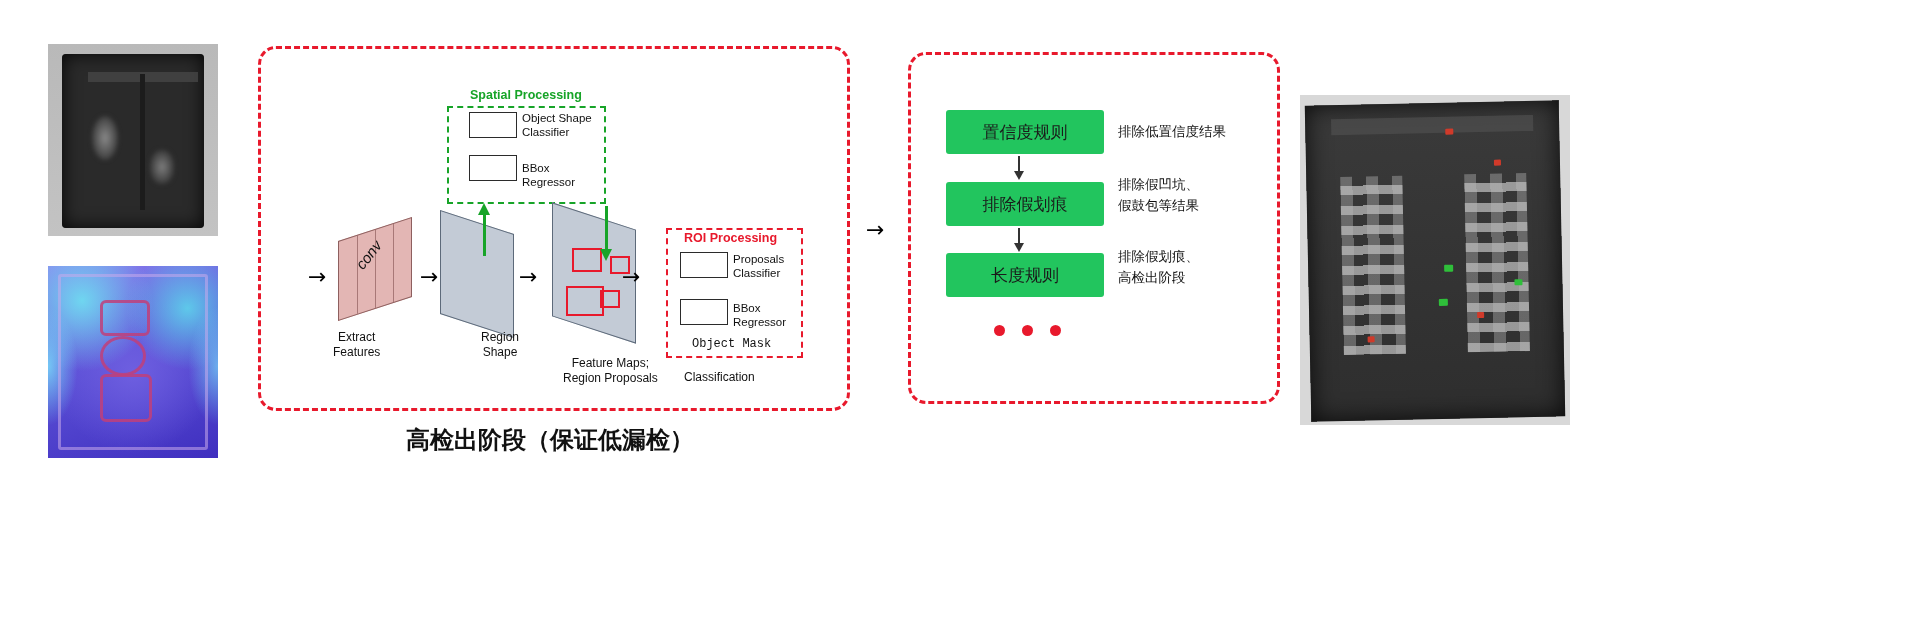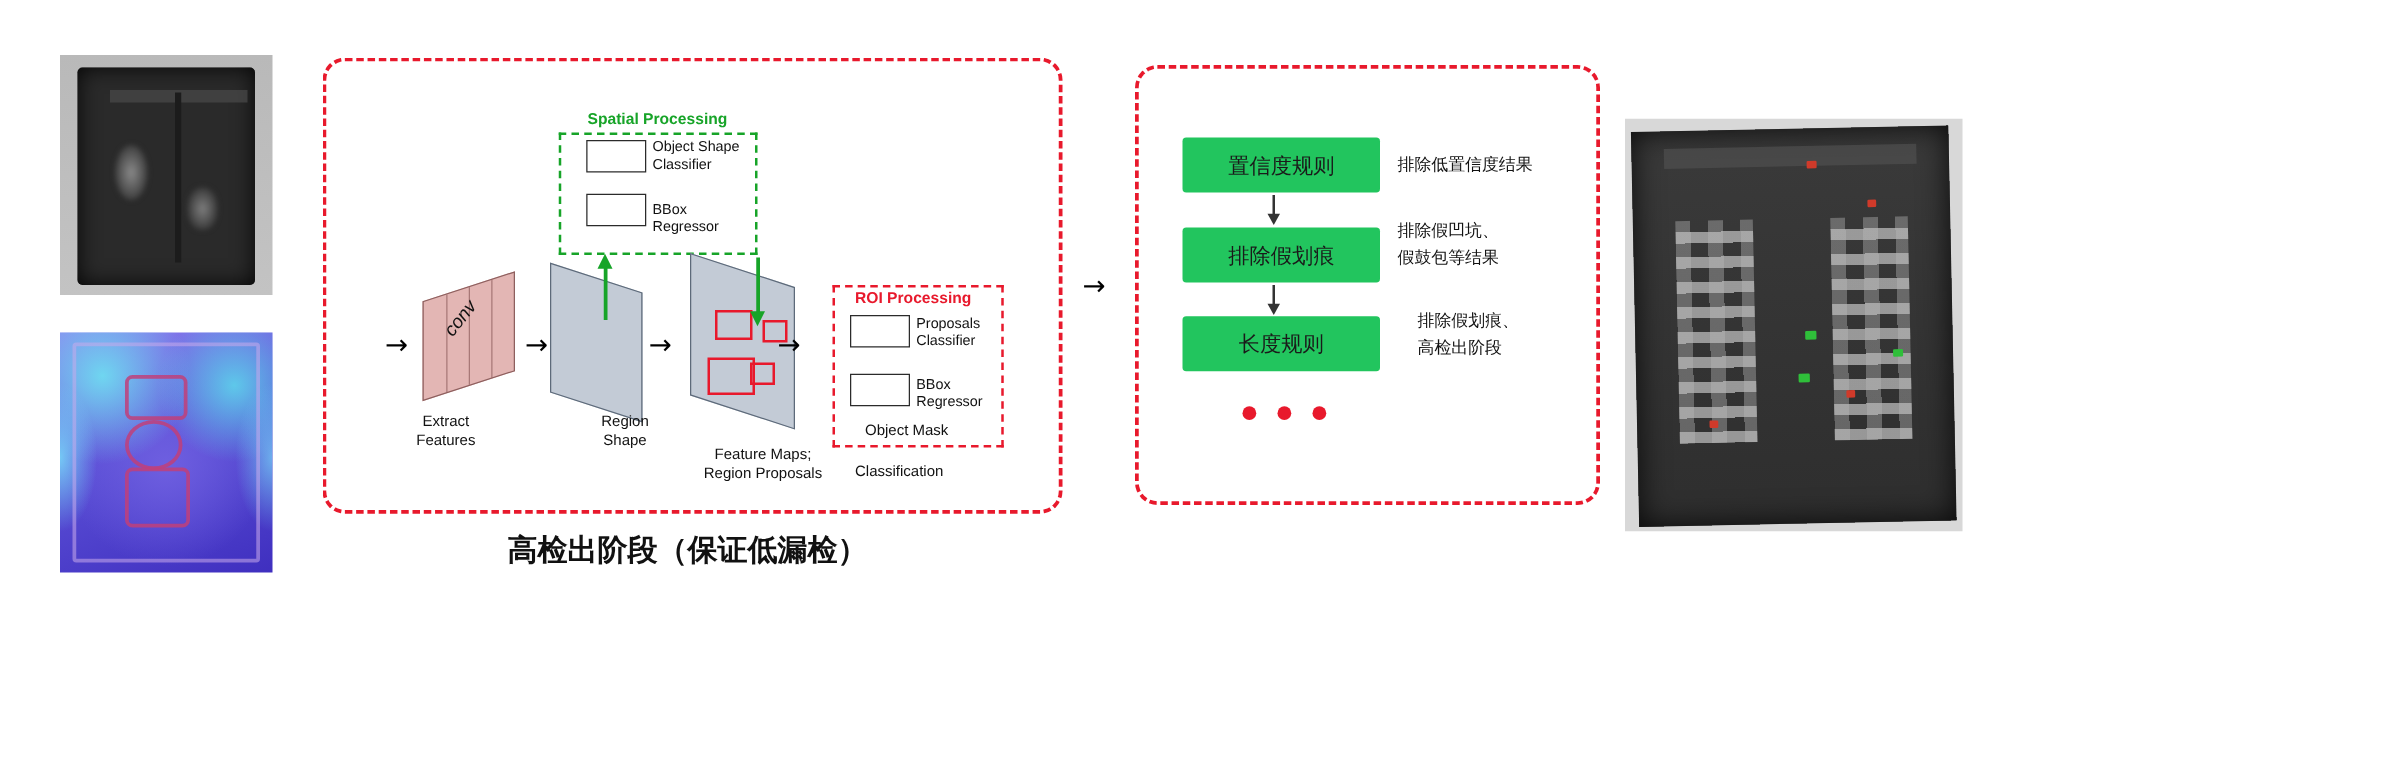--- a/index.html
+++ b/index.html
@@ -166,21 +166,21 @@
     position: absolute;
     font-size: 12px;
     color: #111;
     line-height: 1.25;
     text-align: center;
     white-space: nowrap;
   }
   #cap-extract { left: 333px; top: 330px; }
   #cap-feature { left: 481px; top: 330px; }
   #cap-fmrp    { left: 563px; top: 356px; }
-  #cap-objmask { left: 692px; top: 337px; }
+  #cap-objmask { left: 692px; top: 337px; font-family: Liberation Mono, monospace; }
   #cap-classif { left: 684px; top: 370px; }
 
   
   .arrow-black {
     position: absolute;
     color: #000;
     font-size: 22px;
     line-height: 1;
     font-family: "DejaVu Sans", sans-serif;
   }
@@ -283,21 +283,21 @@
   .rule-desc {
     position: absolute;
     font-size: 13.5px;
     color: #111;
     line-height: 1.55;
     left: 1118px;
     white-space: nowrap;
   }
   #desc1 { top: 122px; }
   #desc2 { top: 175px; }
-  #desc3 { top: 247px; margin-left: 16px; }
+  #desc3 { top: 247px; }
 
   .v-arrow {
     position: absolute;
     left: 1018px;
     width: 2px;
     height: 16px;
     background: #333;
   }
   .v-arrow:after {
     content: "";

